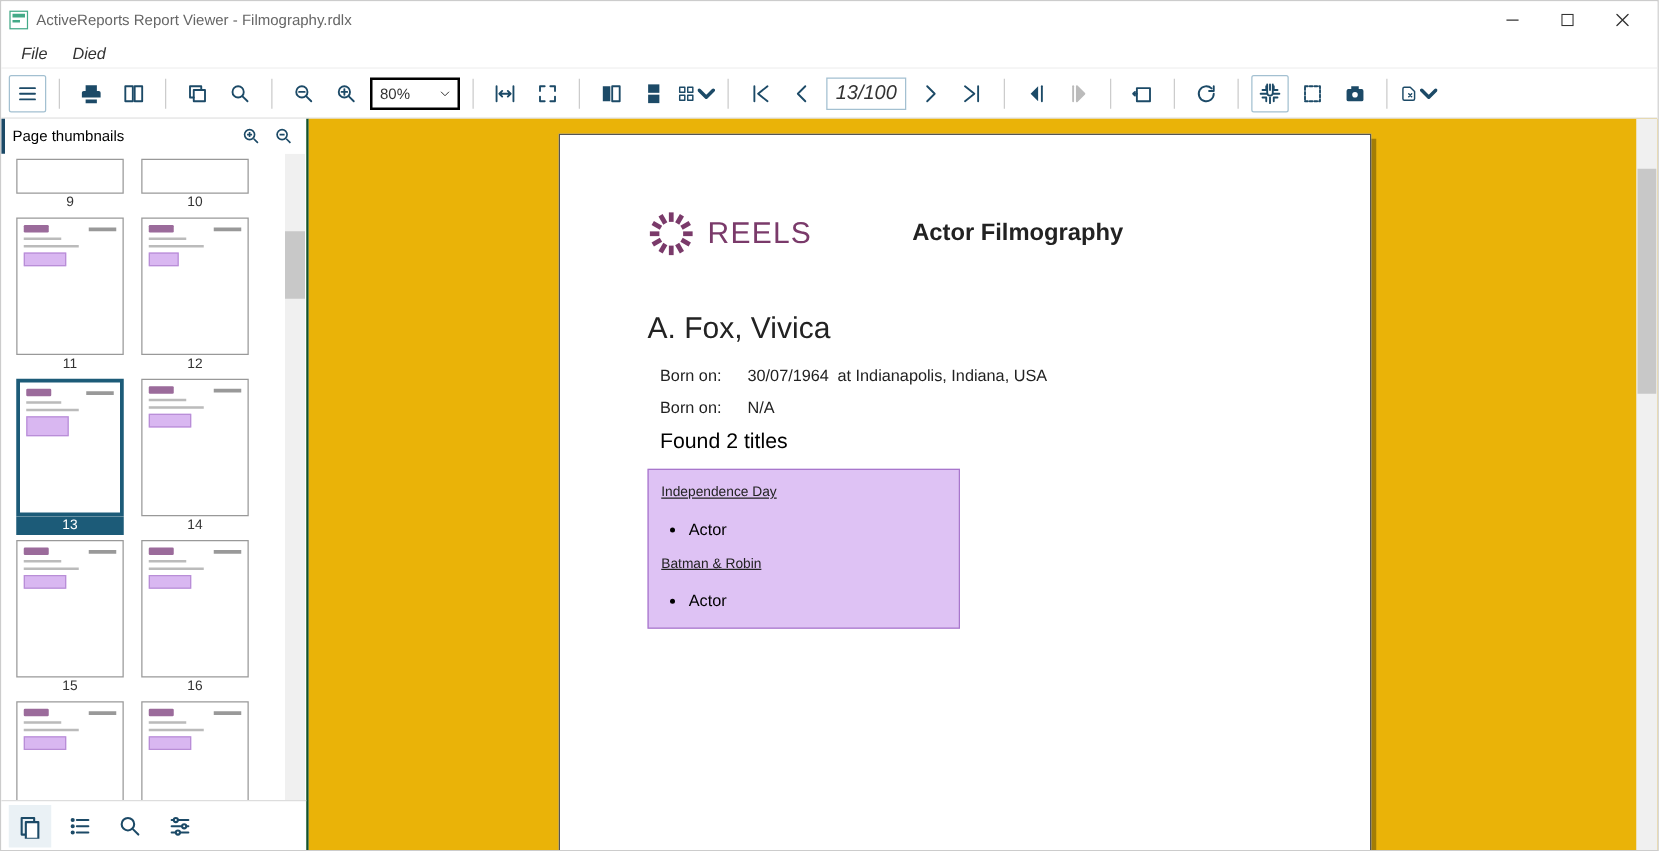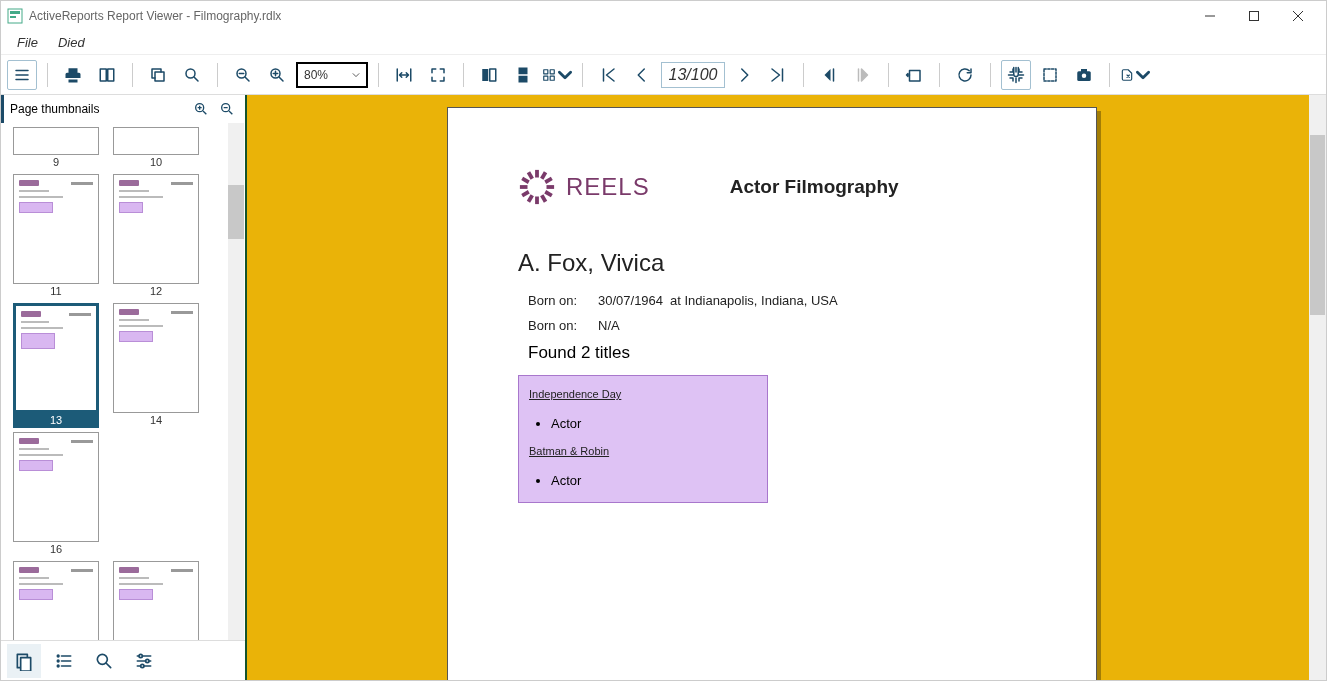--- a/index.html
+++ b/index.html
@@ -365,20 +365,34 @@
               <div class="mini">
                 <div class="hrow">
                   <div class="logo"></div>
                   <div class="tt"></div>
                 </div>
                 <div class="txt" style="width:40%"></div>
                 <div class="txt" style="width:60%"></div>
                 <div class="box"></div>
               </div>
             </div>
+            <div class="lbl">15</div>
+          </div>
+        <div class="thumb full">
+            <div class="pg">
+              <div class="mini">
+                <div class="hrow">
+                  <div class="logo"></div>
+                  <div class="tt"></div>
+                </div>
+                <div class="txt" style="width:40%"></div>
+                <div class="txt" style="width:60%"></div>
+                <div class="box"></div>
+              </div>
+            </div>
             <div class="lbl">16</div>
           </div>
       </div>
       <div class="thumb-row">
         <div class="thumb full">
             <div class="pg">
               <div class="mini">
                 <div class="hrow">
                   <div class="logo"></div>
                   <div class="tt"></div>

